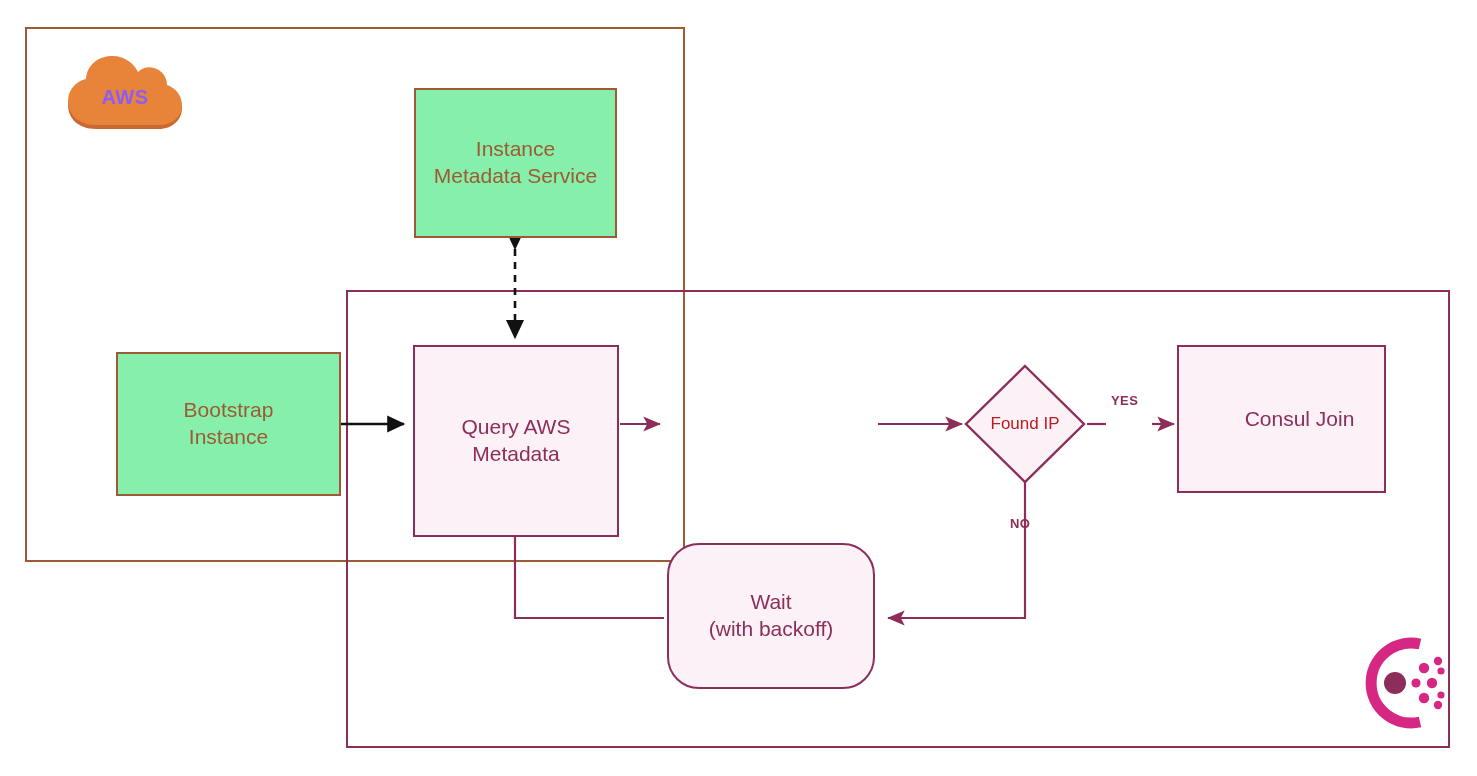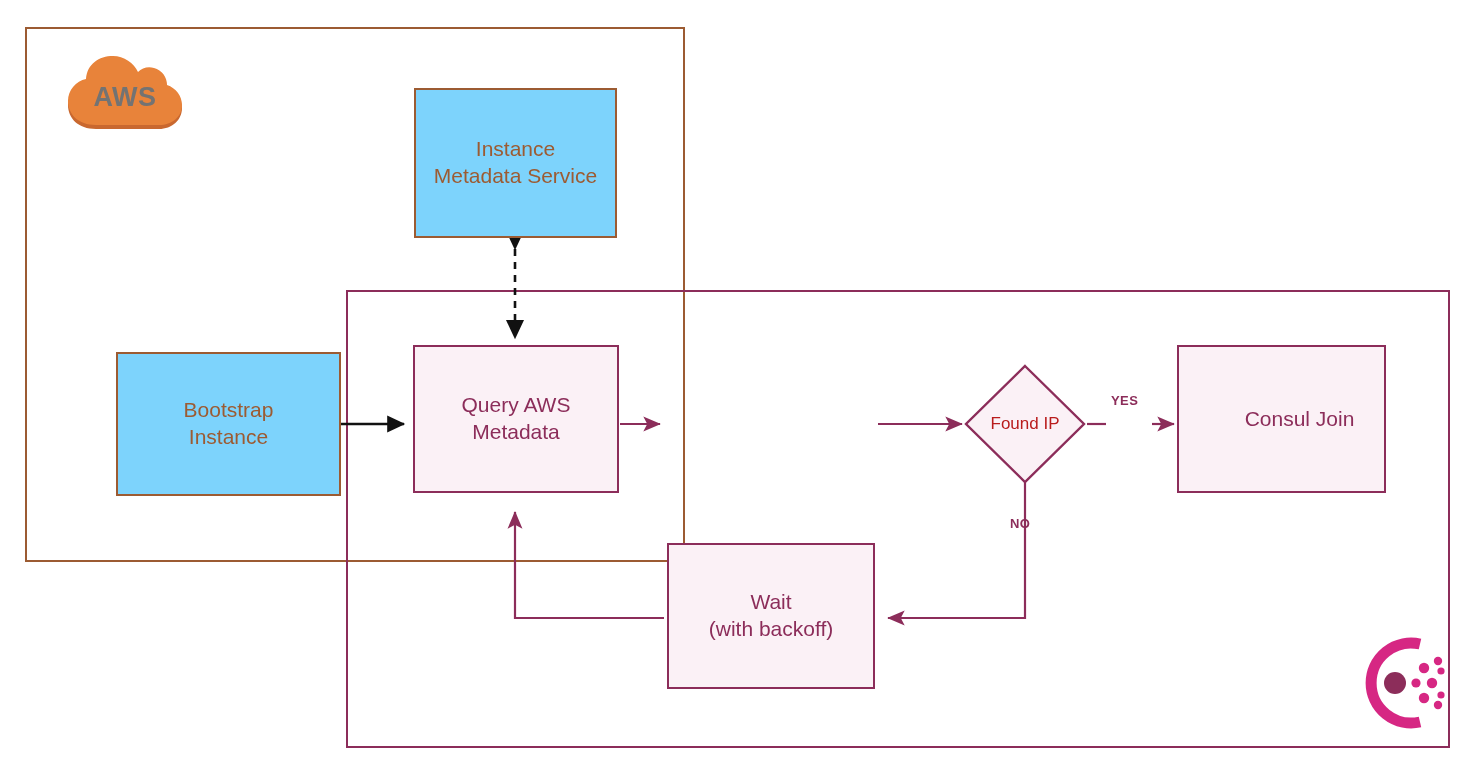--- a/index.html
+++ b/index.html
@@ -44,21 +44,21 @@
     box-sizing: border-box;
     display: flex;
     align-items: center;
     justify-content: center;
     text-align: center;
     line-height: 1.28;
     white-space: pre-line;
   }
   .node-aws {
     border: 2px solid #9c5b32;
-    background: #7dd3fc;
+    background: #86efac;
     color: #9c5b32;
     font-size: 21px;
   }
   .node-consul {
     border: 2px solid #8c2d5a;
     background: #fbf1f6;
     color: #8c2d5a;
     font-size: 21px;
   }
   
@@ -106,22 +106,22 @@
   }
   .aws-logo-text {
     position: absolute;
     left: 0;
     top: 0;
     width: 118px;
     height: 80px;
     display: flex;
     align-items: center;
     justify-content: center;
-    color: #737373;
-    font-size: 27px;
+    color: #8b5cf6;
+    font-size: 20px;
     font-weight: bold;
     letter-spacing: 0.5px;
     padding-top: 4px;
     box-sizing: border-box;
   }
   .consul-logo {
     position: absolute;
     left: 1352px;
     top: 630px;
     width: 106px;
@@ -206,38 +206,38 @@
   <div class="node node-aws" style="left:414px; top:88px; width:203px; height:150px;">
     <span>Instance
 Metadata Service</span>
   </div>
 
   <div class="node node-aws" style="left:88px; top:352px; width:225px; height:144px;margin-left:28px;">
     <span>Bootstrap
 Instance</span>
   </div>
 
-  <div class="node node-consul" style="left:413px; top:345px; width:206px; height:148px;">
+  <div class="node node-consul" style="left:413px; top:345px; width:206px; height:192px;">
     <span>Query AWS
 Metadata</span>
   </div>
 
 
   <div class="diamond-wrap" style="left:963px; top:363px; width:124px; height:122px;">
     <svg class="diamond-shape" viewBox="0 0 124 122" xmlns="http://www.w3.org/2000/svg">
       <polygon points="62,3 121,61 62,119 3,61" fill="#fbf1f6" stroke="#8c2d5a" stroke-width="2.4"></polygon>
     </svg>
     <div class="diamond-label">Found IP</div>
   </div>
 
   <div class="node node-consul" style="left:1177px; top:345px; width:209px; height:148px;padding-left:36px;">
     <span>Consul Join</span>
   </div>
 
-  <div class="node node-consul" style="left:667px; top:543px; width:208px; height:146px;">
+  <div class="node node-consul" style="left:667px; top:543px; width:208px; height:146px;border-radius:32px;">
     <span>Wait
 (with backoff)</span>
   </div>
 
   <div class="edge-label" style="left:1111px; top:393px;">YES</div>
 
   <div class="edge-label" style="left:1010px; top:516px;">NO</div>
 
 </div>
 

